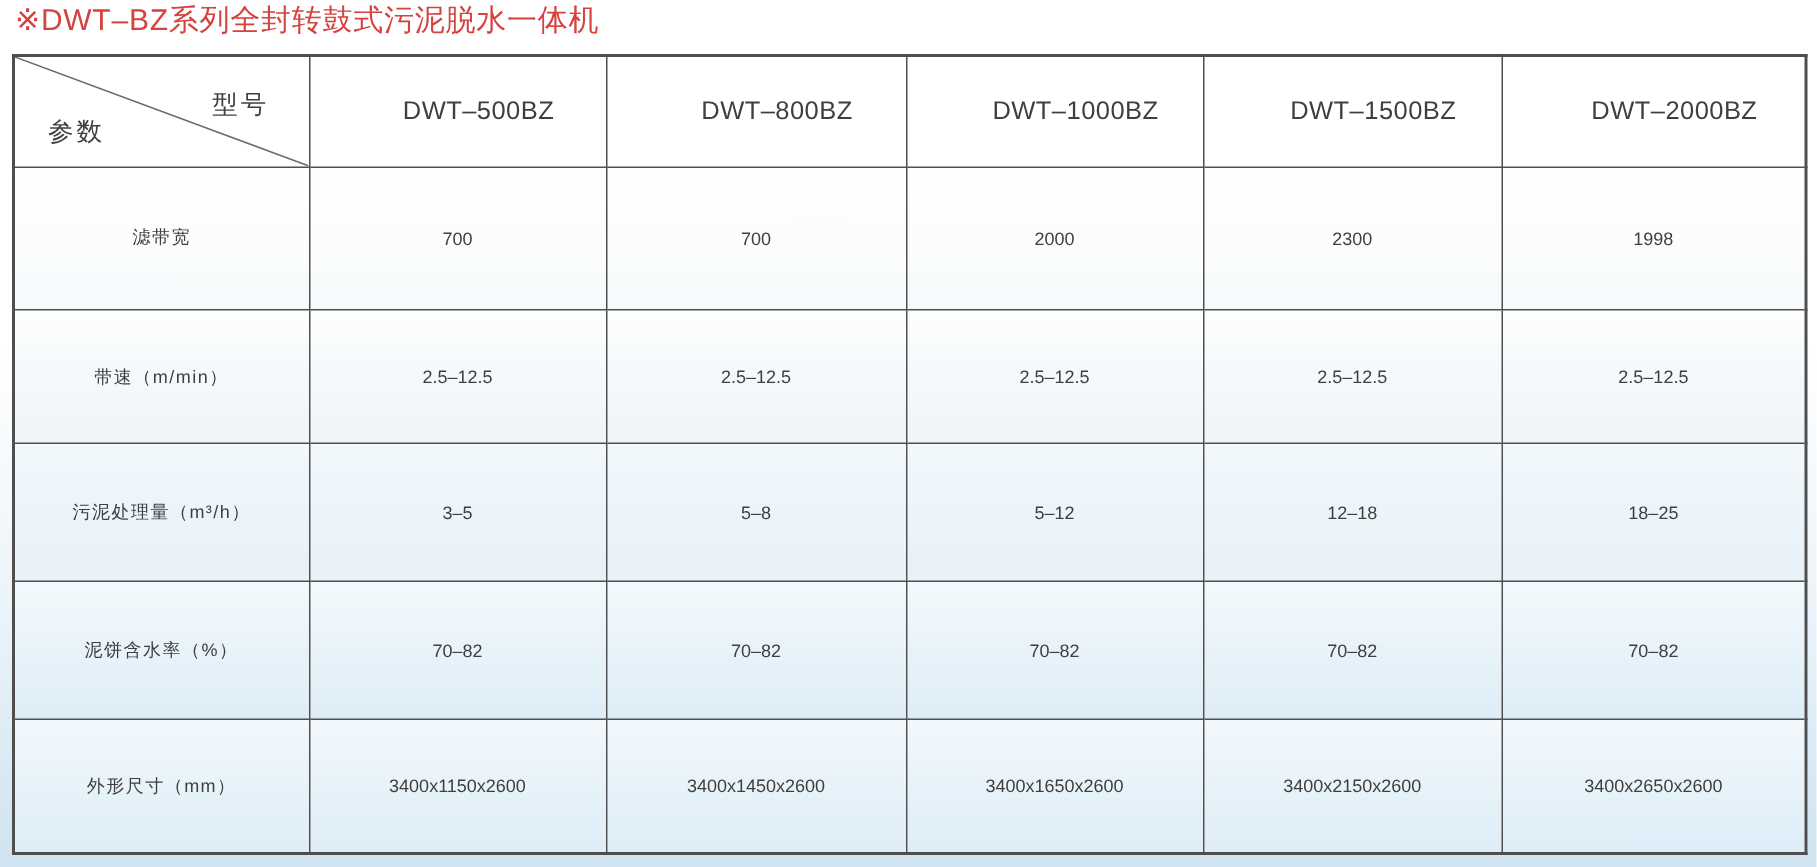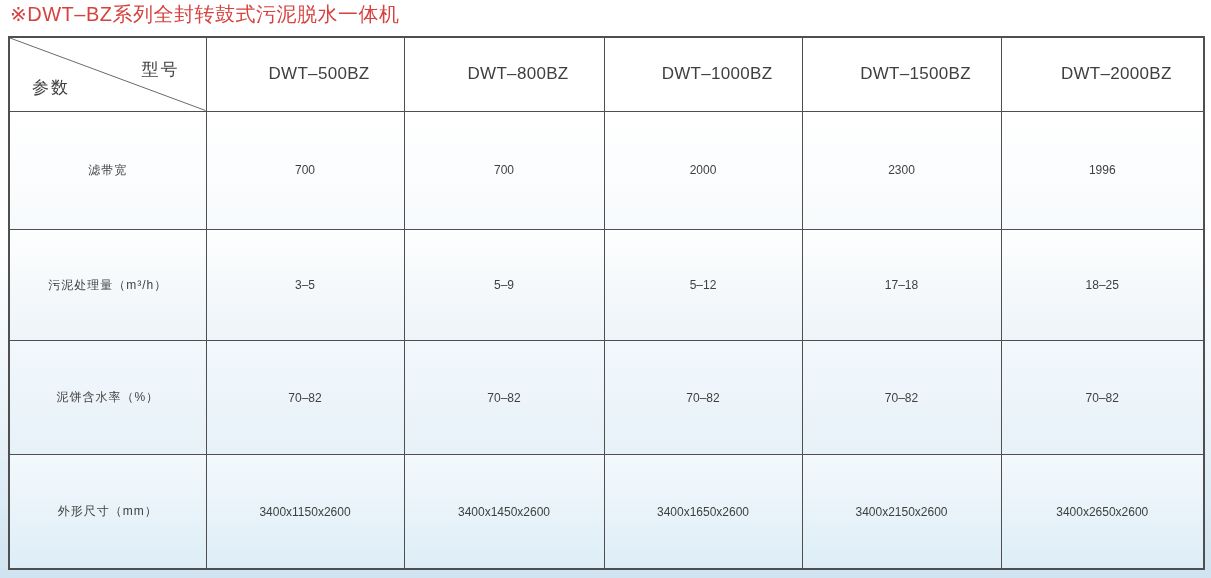--- a/index.html
+++ b/index.html
@@ -86,28 +86,36 @@
       </tr>
   </thead>
   <tbody>
 
   <tr>
         <td class="row-label">滤带宽</td>
         <td>700</td>
         <td>700</td>
         <td>2000</td>
         <td>2300</td>
-        <td>1996</td>
+        <td>1998</td>
+      </tr>
+      <tr>
+        <td class="row-label">带速（m/min）</td>
+        <td>2.5–12.5</td>
+        <td>2.5–12.5</td>
+        <td>2.5–12.5</td>
+        <td>2.5–12.5</td>
+        <td>2.5–12.5</td>
       </tr>
       <tr>
         <td class="row-label">污泥处理量（m³/h）</td>
         <td>3–5</td>
-        <td>5–9</td>
+        <td>5–8</td>
         <td>5–12</td>
-        <td>17–18</td>
+        <td>12–18</td>
         <td>18–25</td>
       </tr>
       <tr>
         <td class="row-label">泥饼含水率（%）</td>
         <td>70–82</td>
         <td>70–82</td>
         <td>70–82</td>
         <td>70–82</td>
         <td>70–82</td>
       </tr>

